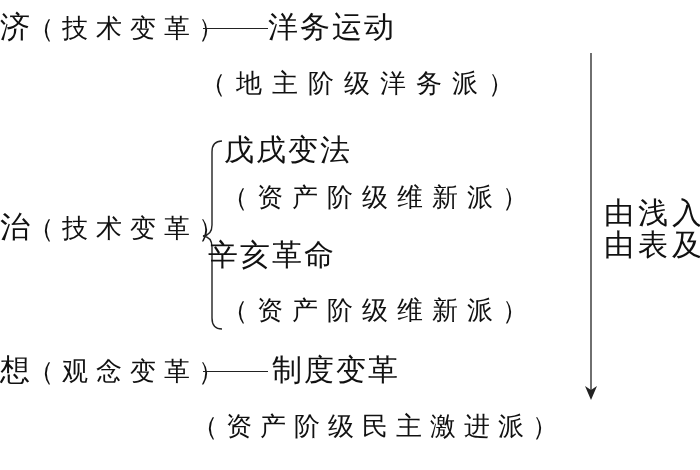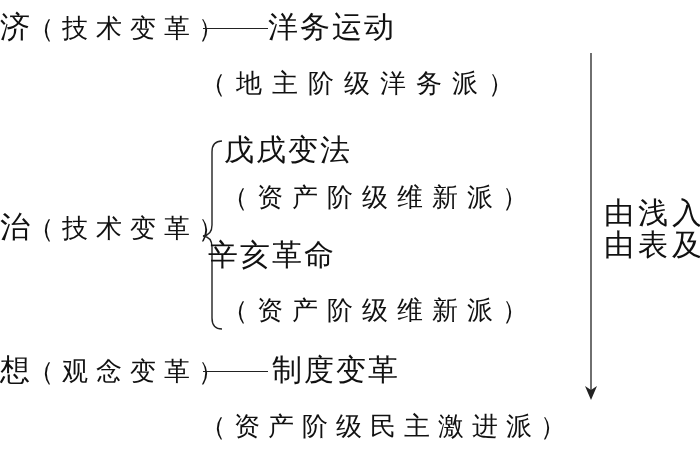--- a/index.html
+++ b/index.html
@@ -51,16 +51,16 @@
 
 <div class="t big" style="left:224px; top:135px; letter-spacing:2px;font-family:Liberation Serif, serif;">戊戌变法</div>
 <div class="t med" style="left:222px; top:184px; letter-spacing:9px;">（资产阶级维新派）</div>
 <div class="t big" style="left:208px; top:240px; letter-spacing:2px;">辛亥革命</div>
 <div class="t med" style="left:222px; top:297px; letter-spacing:9px;">（资产阶级维新派）</div>
 
 <div class="t big" style="left:0px; top:355px;">想</div>
 <div class="t med" style="left:28px; top:358px; letter-spacing:8px;">（观念变革）</div>
 <div class="dash" style="left:203px; top:371px; width:65px;"></div>
 <div class="t big" style="left:272px; top:355px; letter-spacing:2px;">制度变革</div>
-<div class="t med" style="left:200px; top:413px; letter-spacing:8px;">（资产阶级民主激进派）</div>
+<div class="t med" style="left:192px; top:413px; letter-spacing:8px;">（资产阶级民主激进派）</div>
 
 <div class="t big" style="left:604px; top:198px; letter-spacing:4px;">由浅入</div>
 <div class="t big" style="left:604px; top:230px; letter-spacing:4px;">由表及</div>
 
 </body></html>

